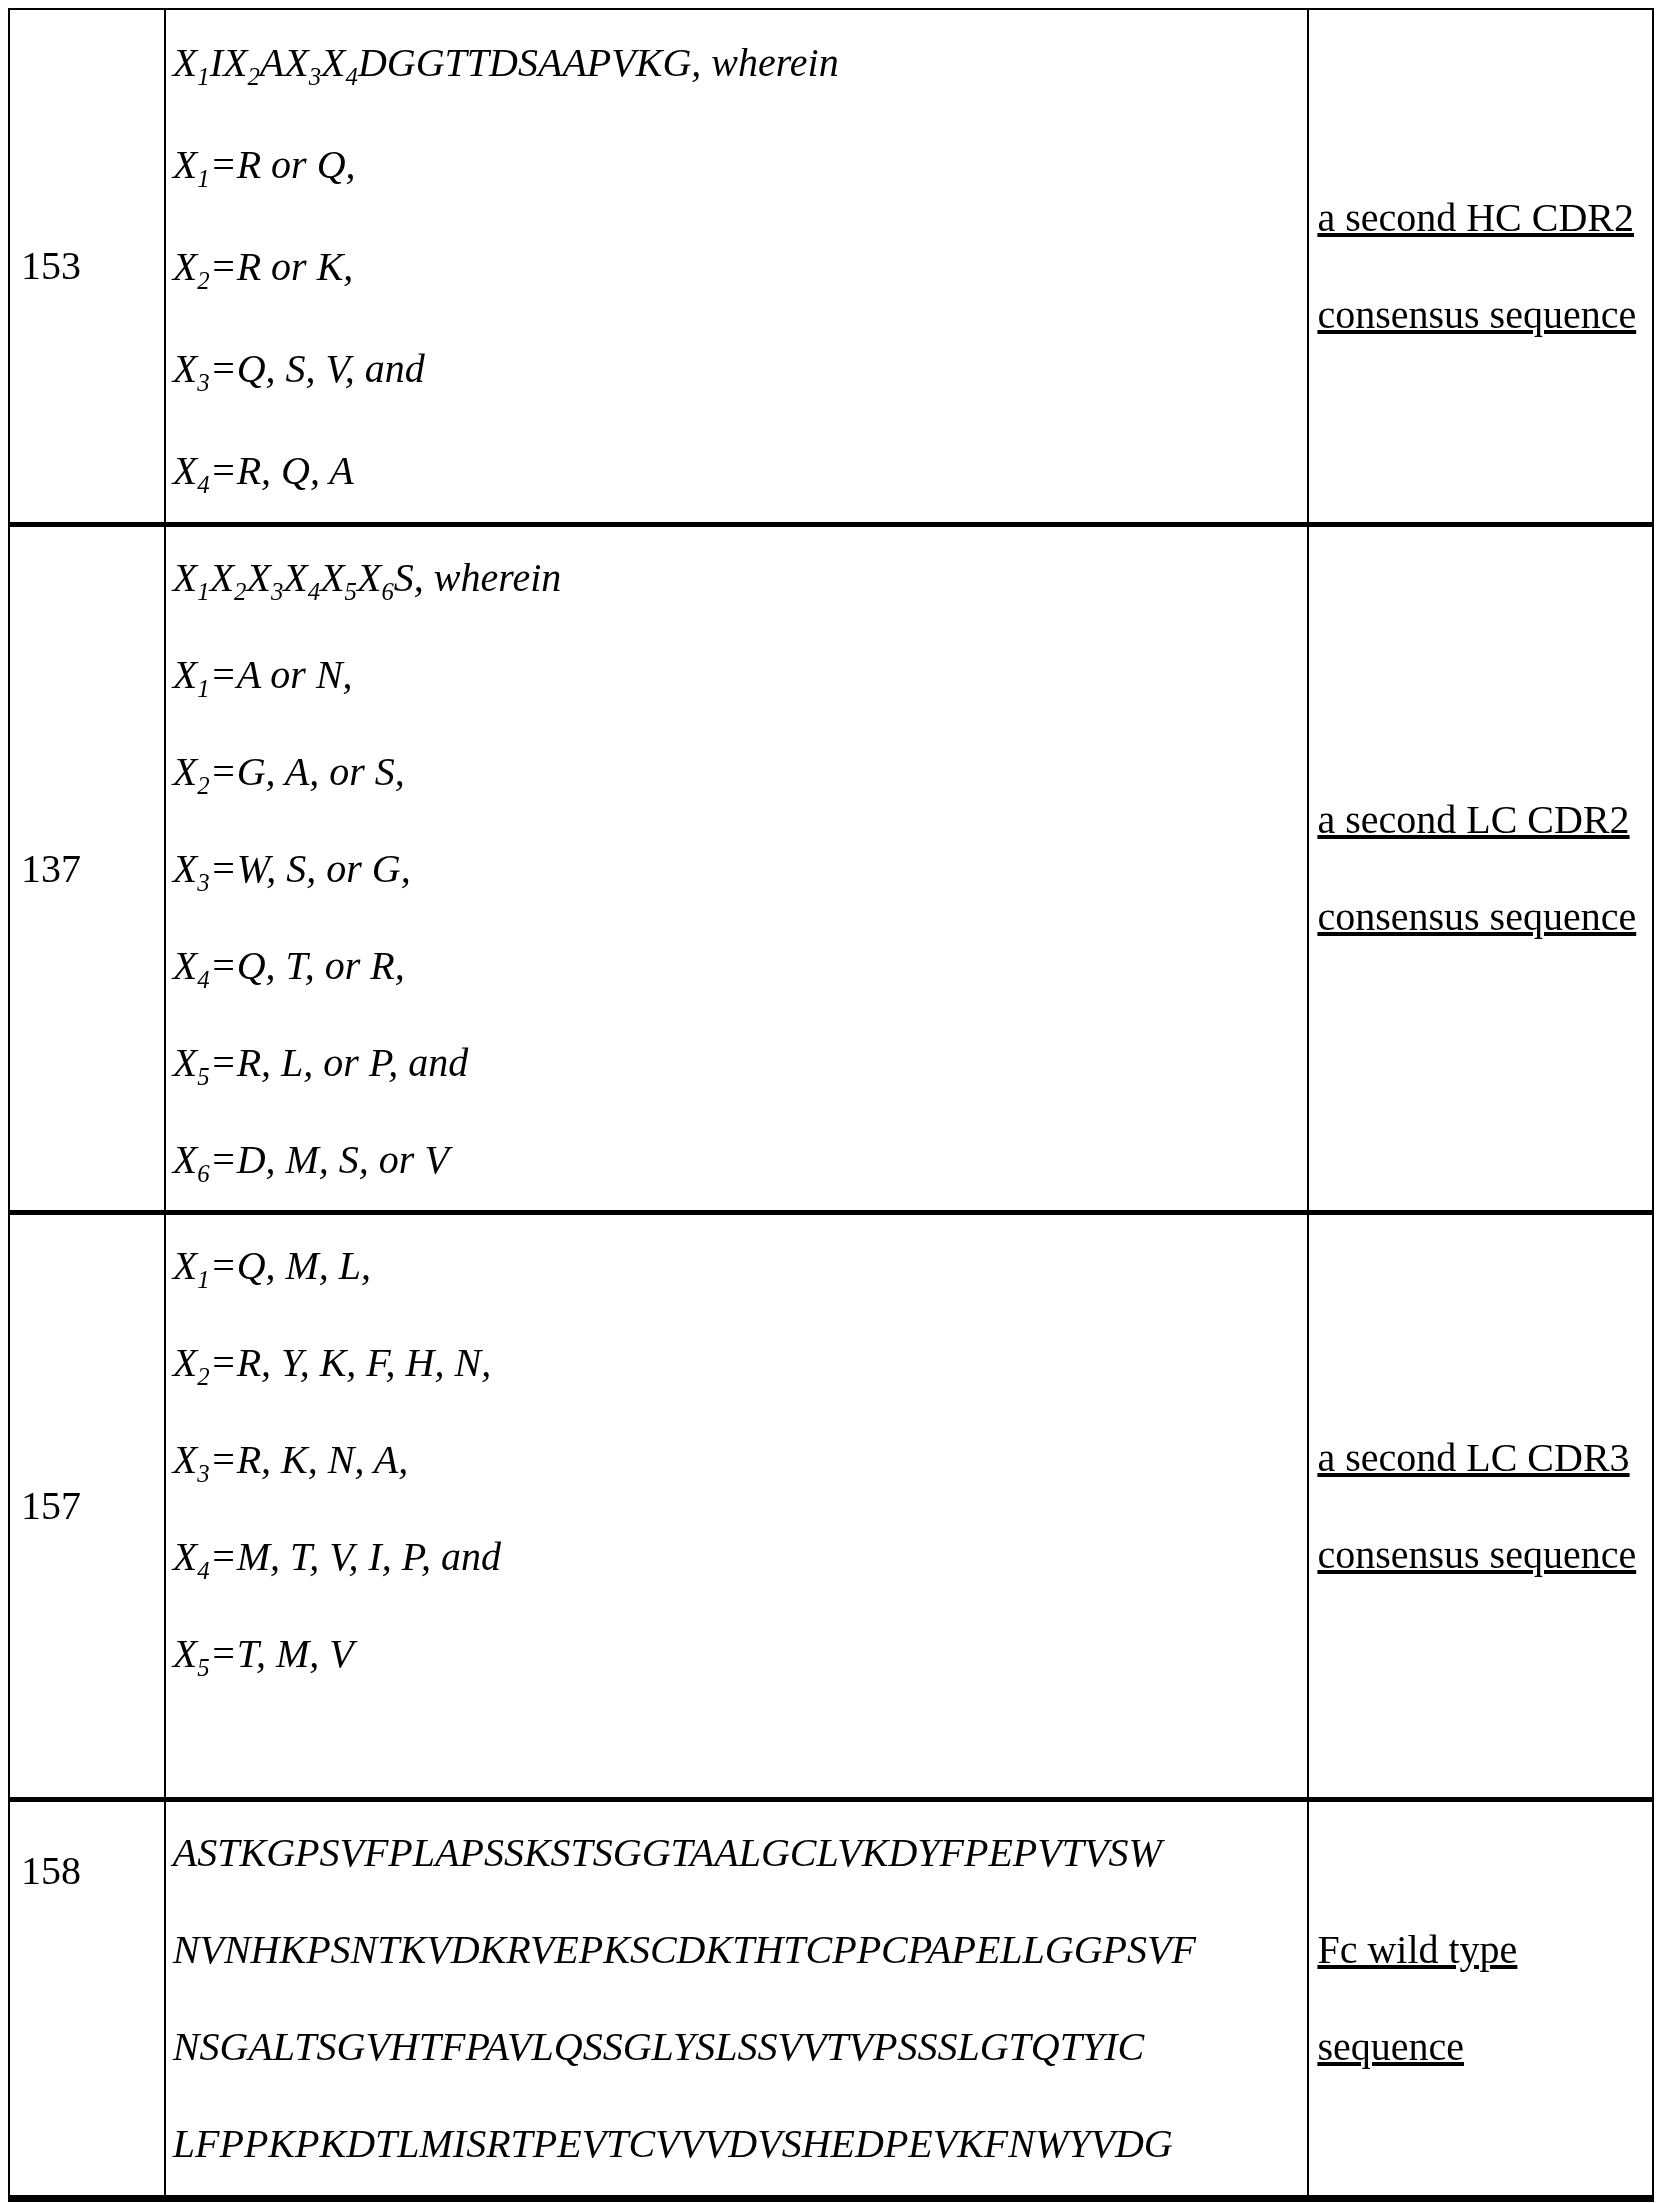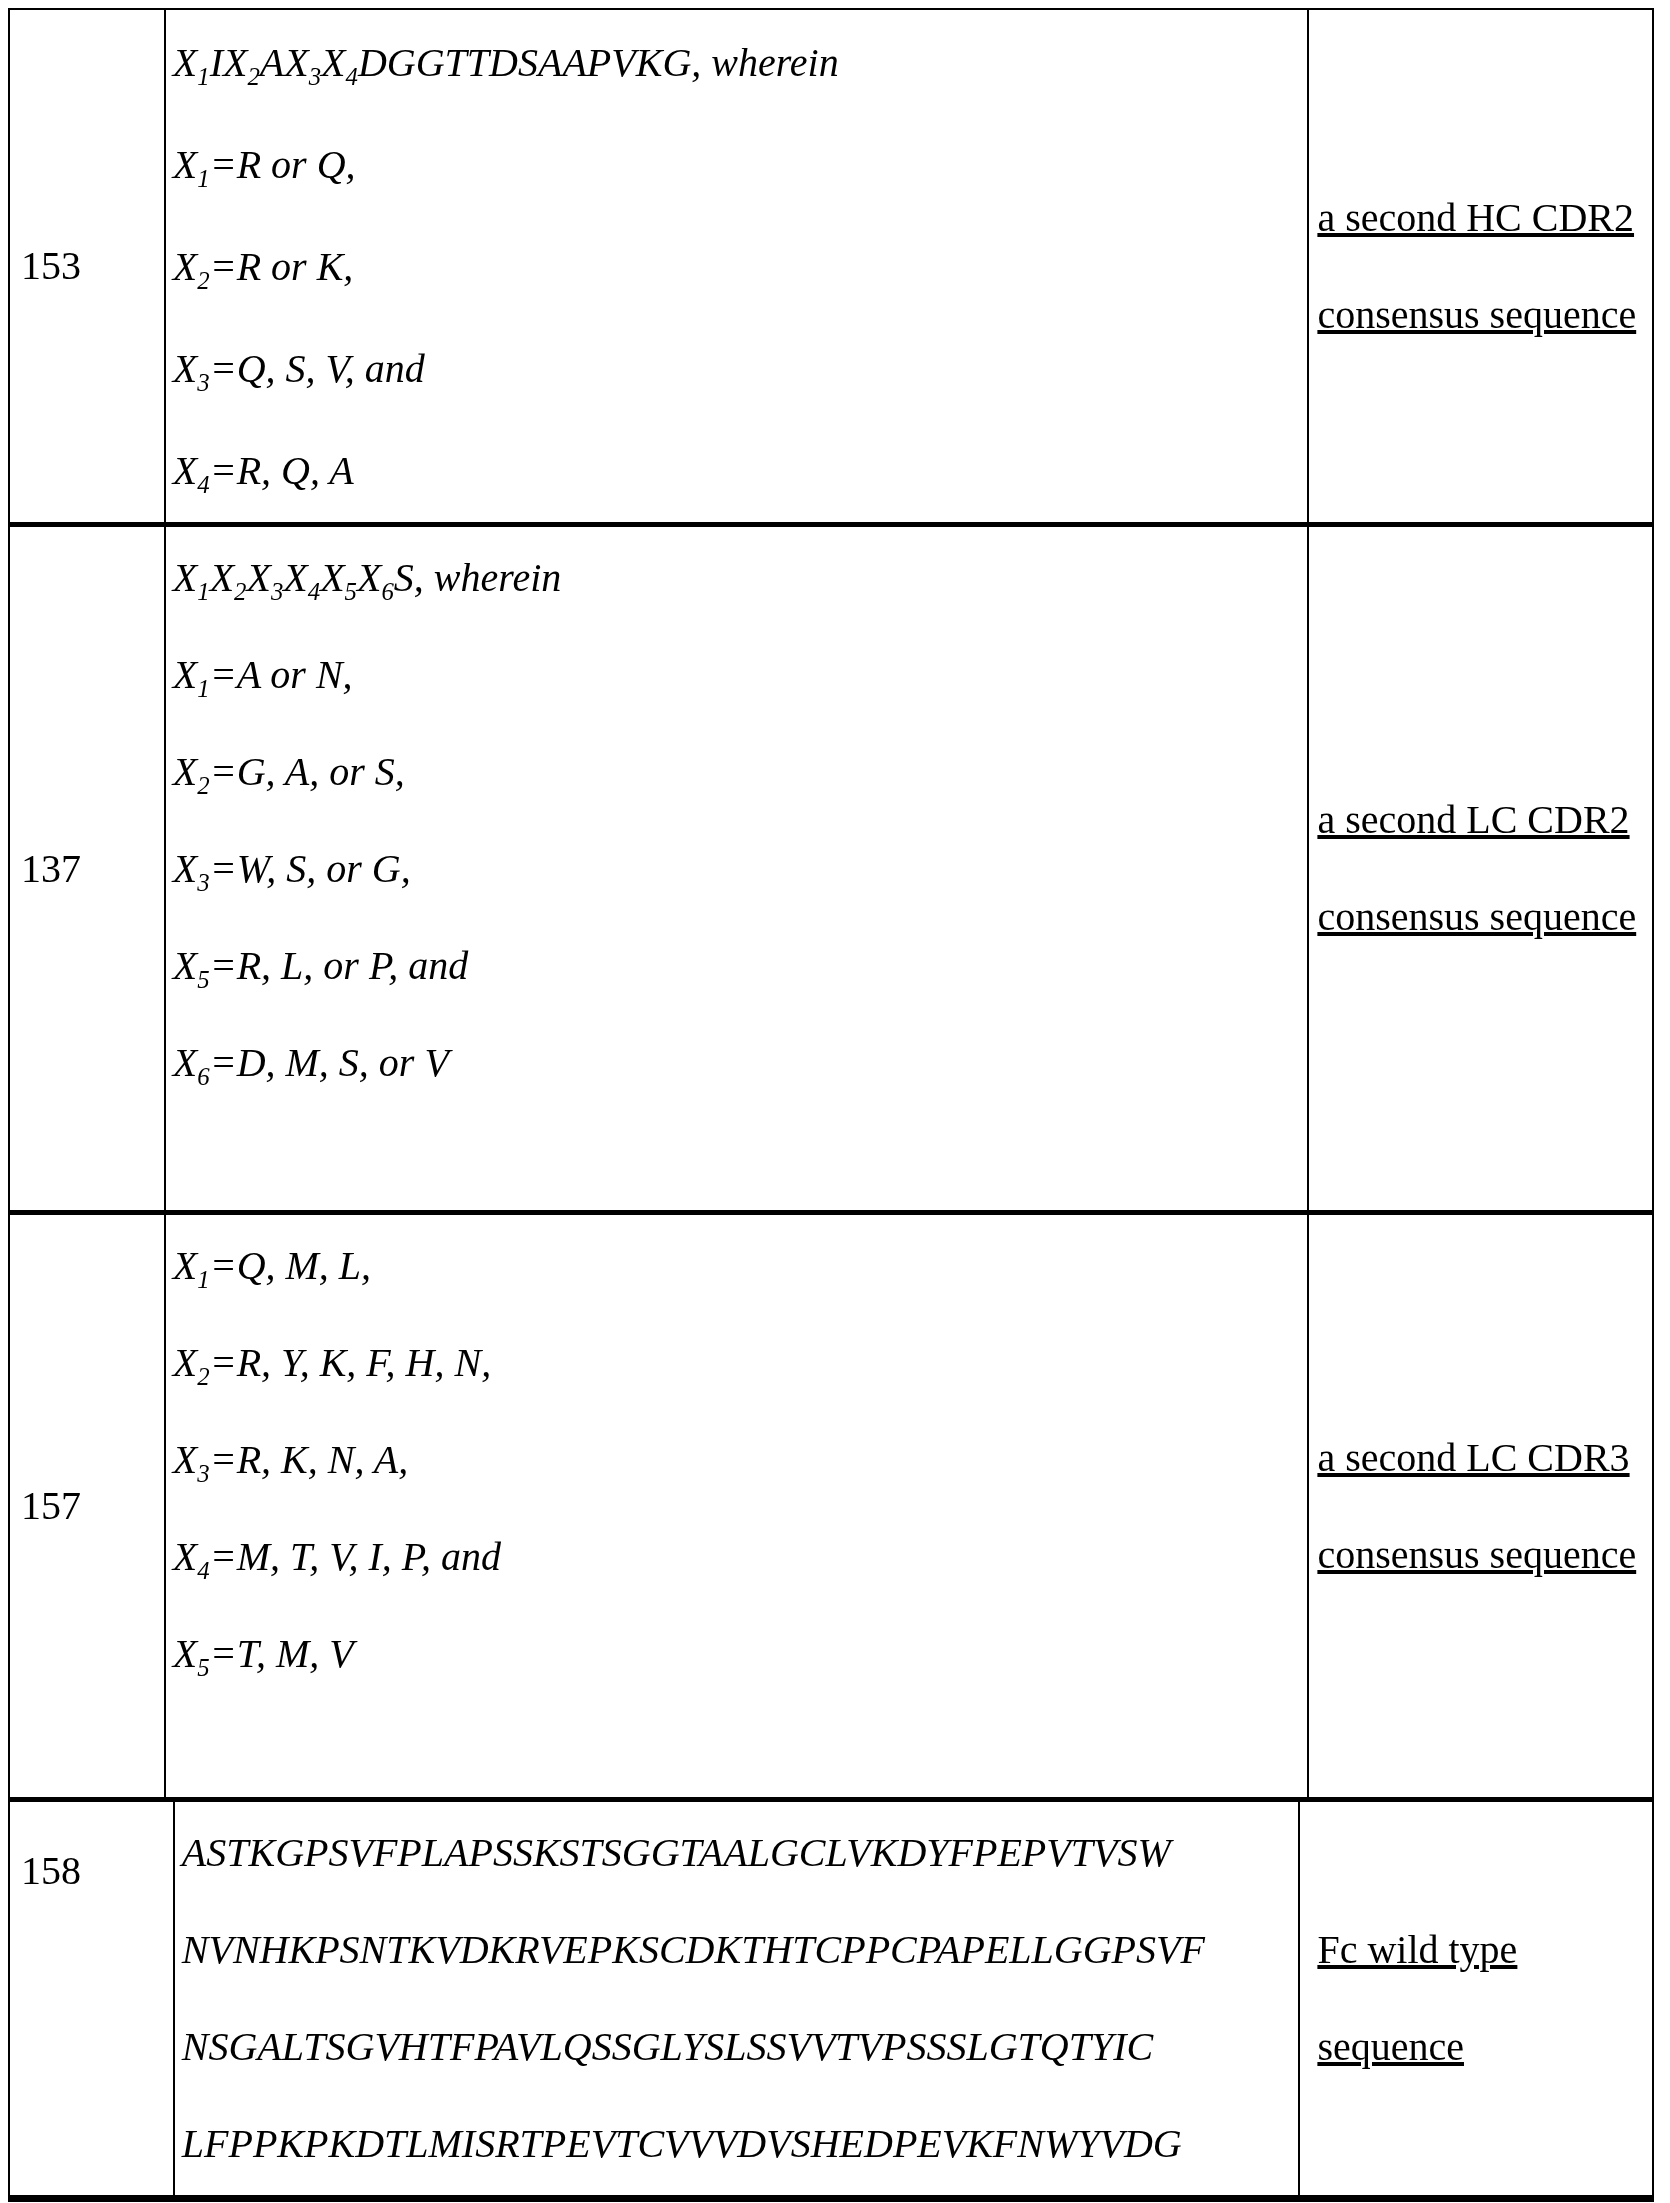--- a/index.html
+++ b/index.html
@@ -32,21 +32,21 @@
   .t-row {
     display: flex;
     box-sizing: border-box;
     overflow: hidden;
     flex: 0 0 auto;
   }
   .t-row + .t-row { border-top: 5.2px solid #000000; }
   .t-row:nth-child(1) { height: 512px; }
   .t-row:nth-child(2) { height: 688px; }
   .t-row:nth-child(3) { height: 587px; }
-  .t-row:nth-child(4) { flex: 1 1 auto; gap: 9px; }
+  .t-row:nth-child(4) { flex: 1 1 auto; }
 
   .cell { box-sizing: border-box; overflow: hidden; }
 
   .cell-id {
     flex: 0 0 154px;
     display: flex;
     align-items: center;
     padding-left: 11.2px;
     font-size: 40px;
     font-family: Liberation Serif, serif;
@@ -112,20 +112,21 @@
 
   <div class="t-row">
     <div class="cell cell-id">
       <span>137</span>
     </div>
     <div class="cell cell-seq">
         <div class="seq-line">X<sub>1</sub>X<sub>2</sub>X<sub>3</sub>X<sub>4</sub>X<sub>5</sub>X<sub>6</sub>S, wherein</div>
         <div class="seq-line">X<sub>1</sub>=A or N,</div>
         <div class="seq-line">X<sub>2</sub>=G, A, or S,</div>
         <div class="seq-line">X<sub>3</sub>=W, S, or G,</div>
+        <div class="seq-line">X<sub>4</sub>=Q, T, or R,</div>
         <div class="seq-line">X<sub>5</sub>=R, L, or P, and</div>
         <div class="seq-line">X<sub>6</sub>=D, M, S, or V</div>
       </div>
     <div class="cell cell-desc">
         <div class="desc-line">a second LC CDR2</div>
         <div class="desc-line">consensus sequence</div>
       </div>
   </div>
 
   <div class="t-row">

